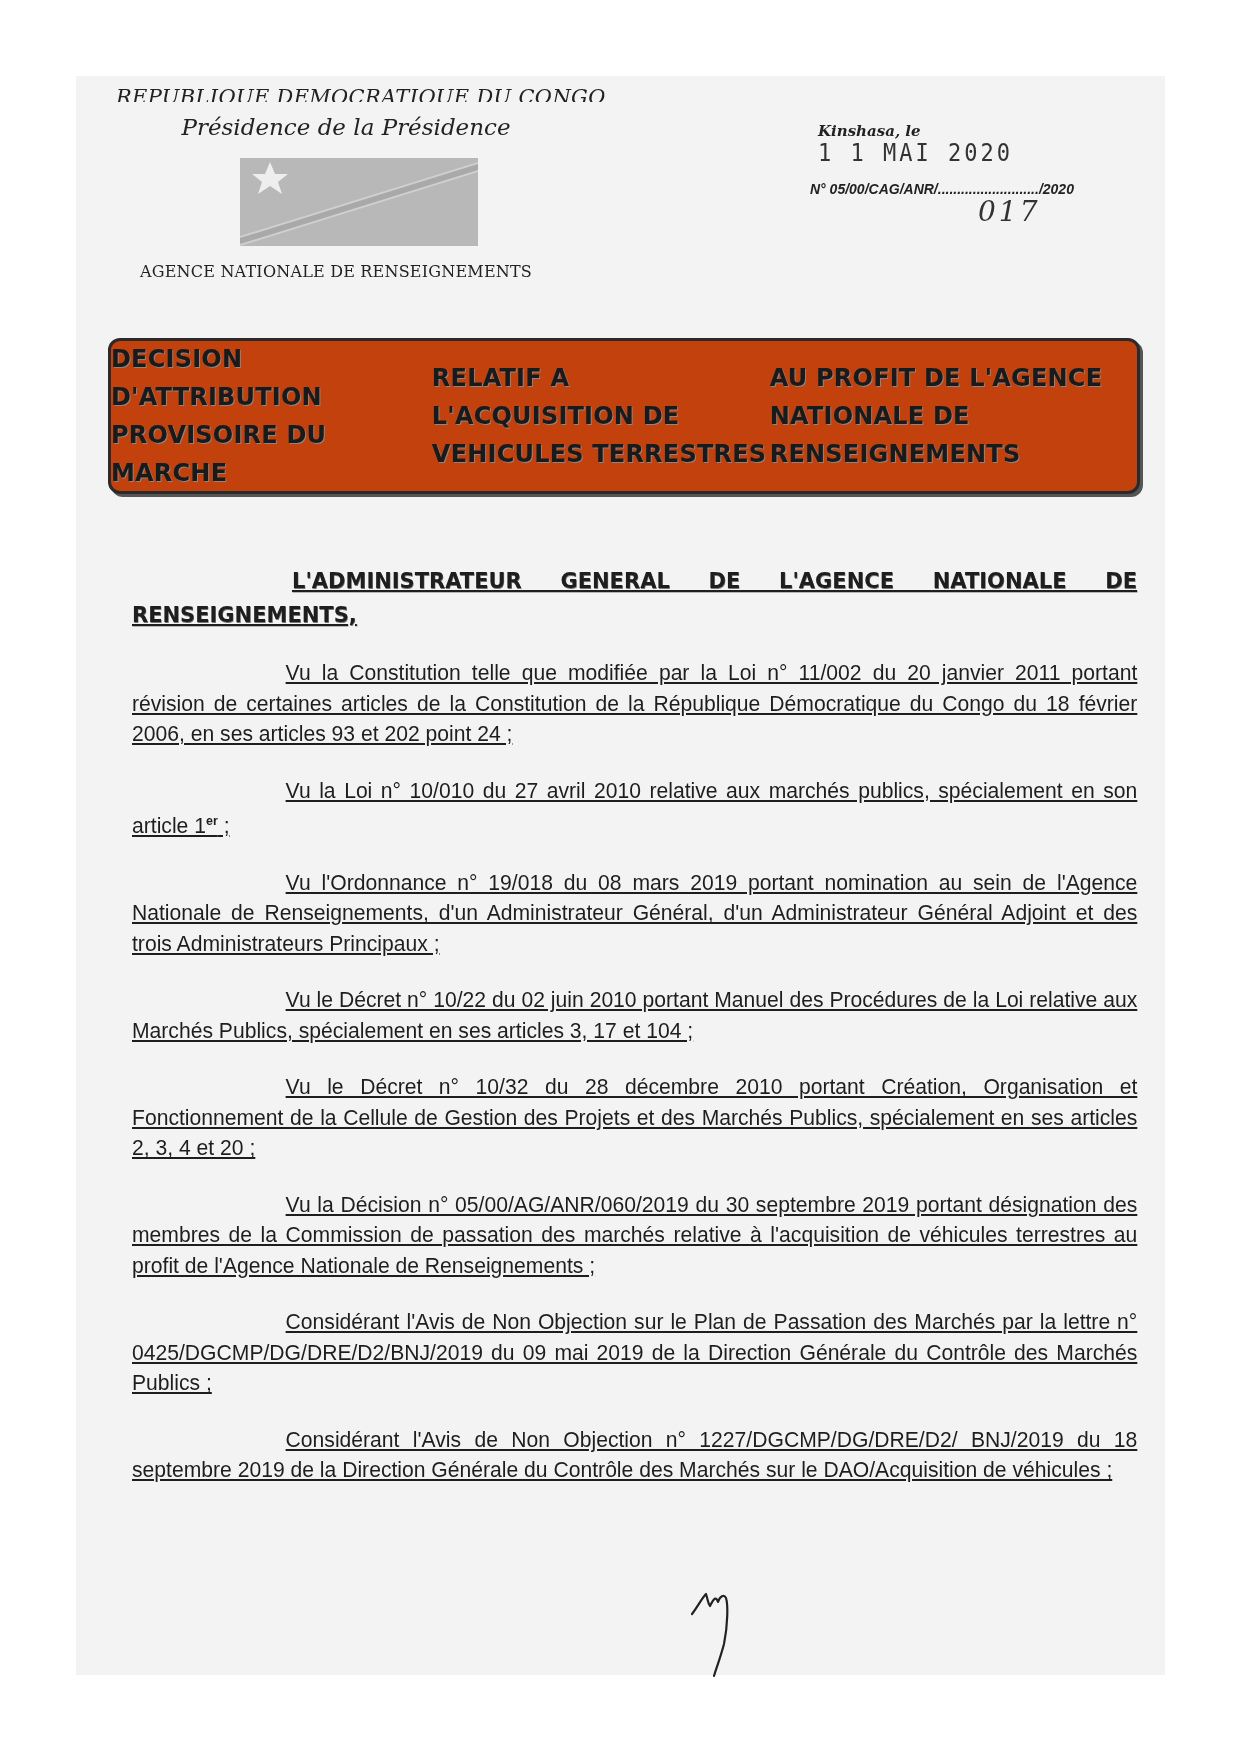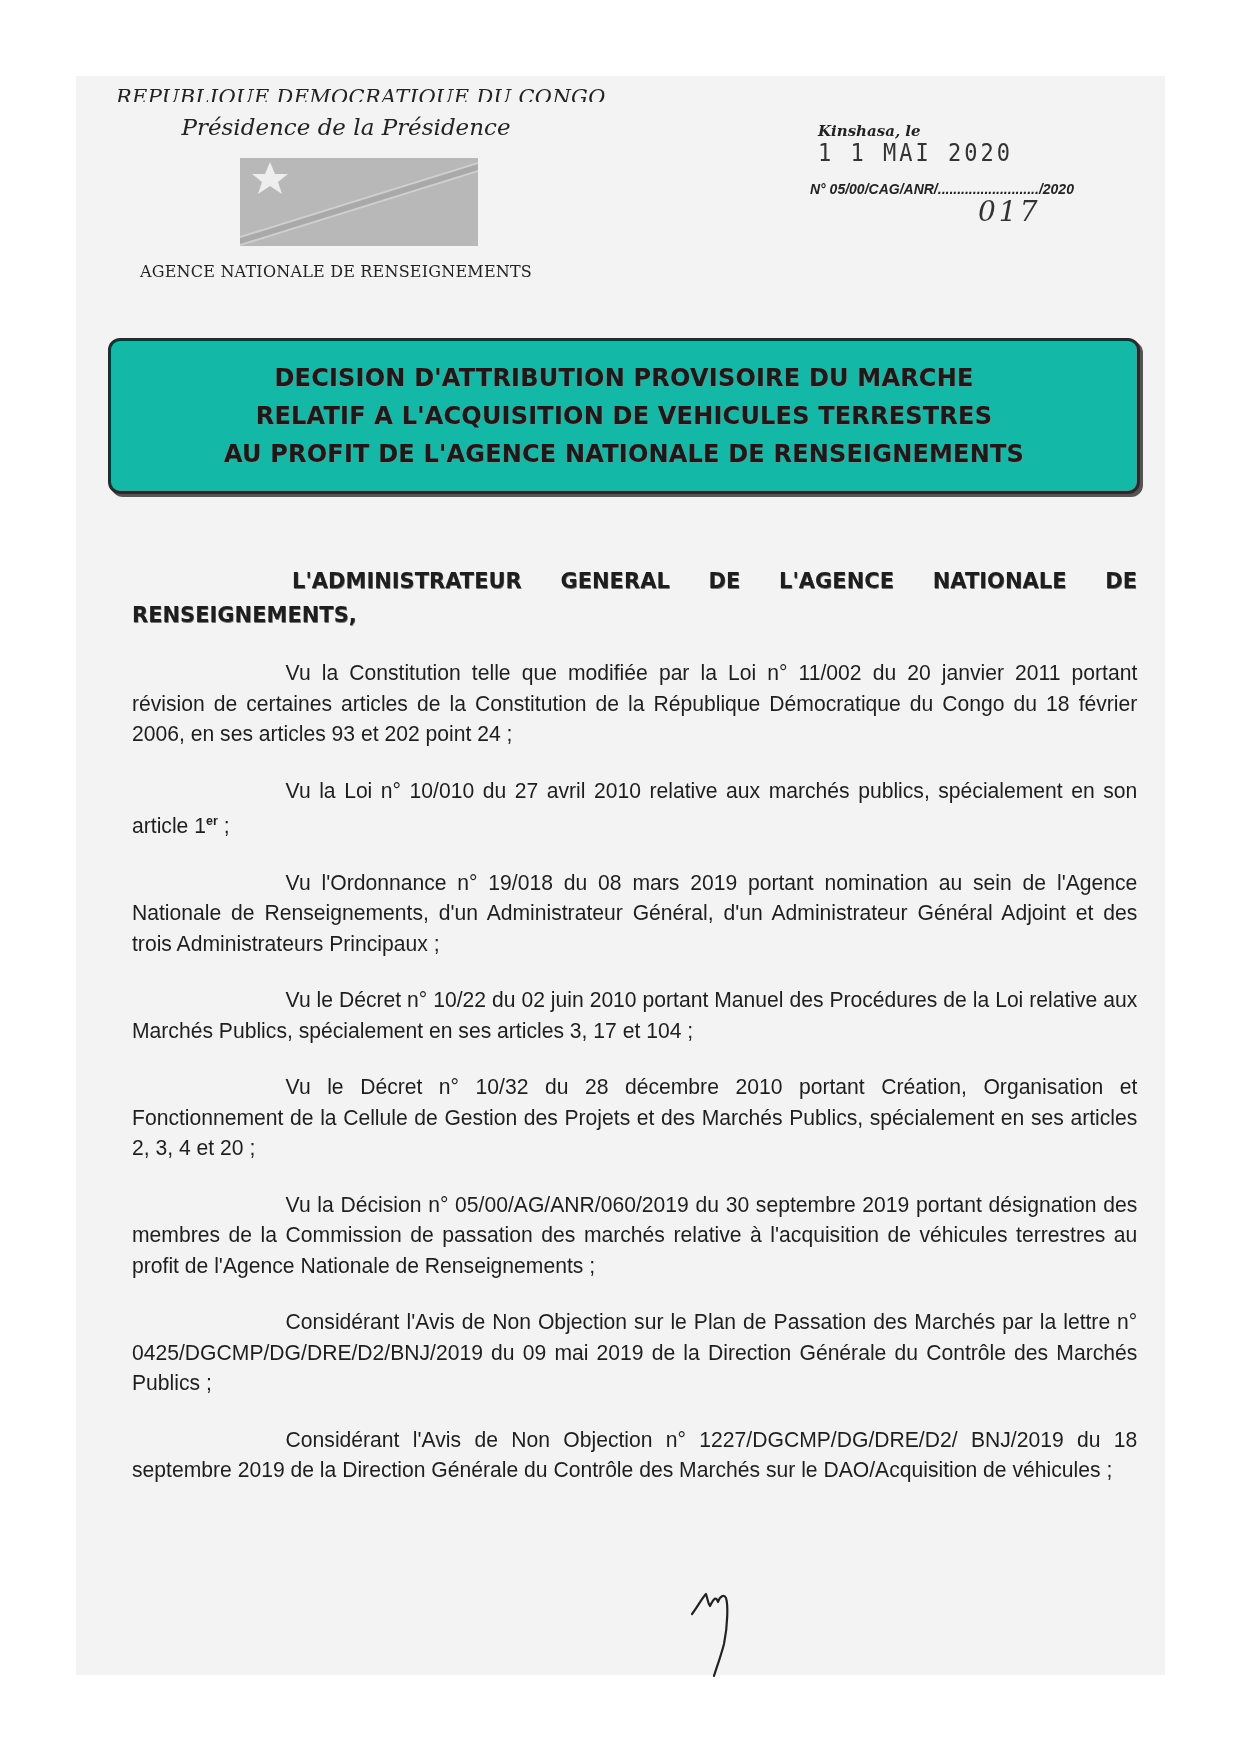--- a/index.html
+++ b/index.html
@@ -115,43 +115,44 @@
     }
 
     
     .title-box {
       position: absolute;
       left: 32px; top: 262px;
       width: 1026px; height: 150px;
       border: 3px solid #2a2a2a;
       border-radius: 12px;
       box-shadow: 3px 3px 0 #555;
-      background: #14b8a6;
+      background: #c2410c;
       display: flex;
-      flex-direction: column;
+      flex-direction: row;
       justify-content: center;
       align-items: center;
     }
     .title-line {
       font-family: "DejaVu Sans", sans-serif;
       font-weight: bold;
       font-size: 24px;
       line-height: 38px;
       color: #1a1a1a;
       text-shadow: 1px 1px 0 #888;
       letter-spacing: 0.2px;
     }
 
     
     .body {
       position: absolute;
       left: 56px; top: 488px;
       width: 1005px;
       font-family: "Liberation Sans", sans-serif;
       color: #1e1e1e;
+      text-decoration: underline;
     }
     .heading {
       font-family: "DejaVu Sans", sans-serif;
       font-weight: bold;
       font-size: 21px;
       line-height: 34px;
       text-indent: 160px;
       text-align: justify;
       text-align-last: left;
       margin-bottom: 26px;

